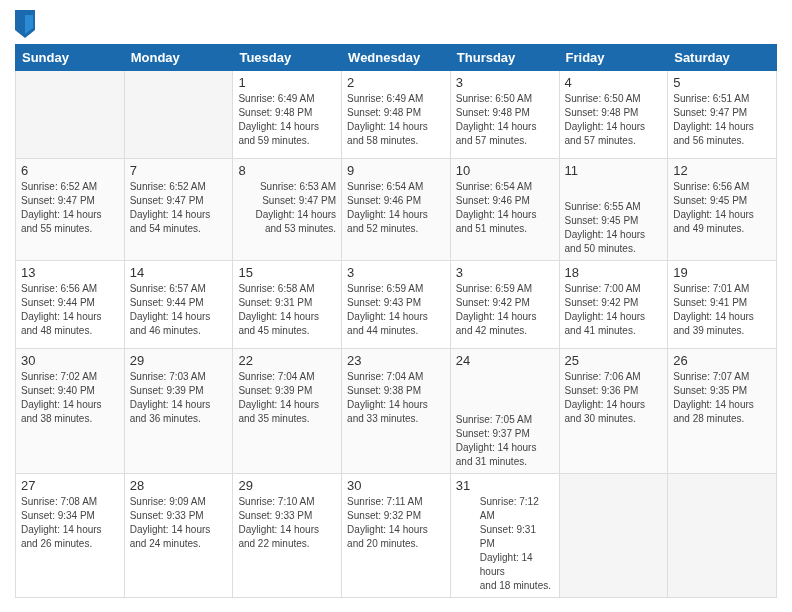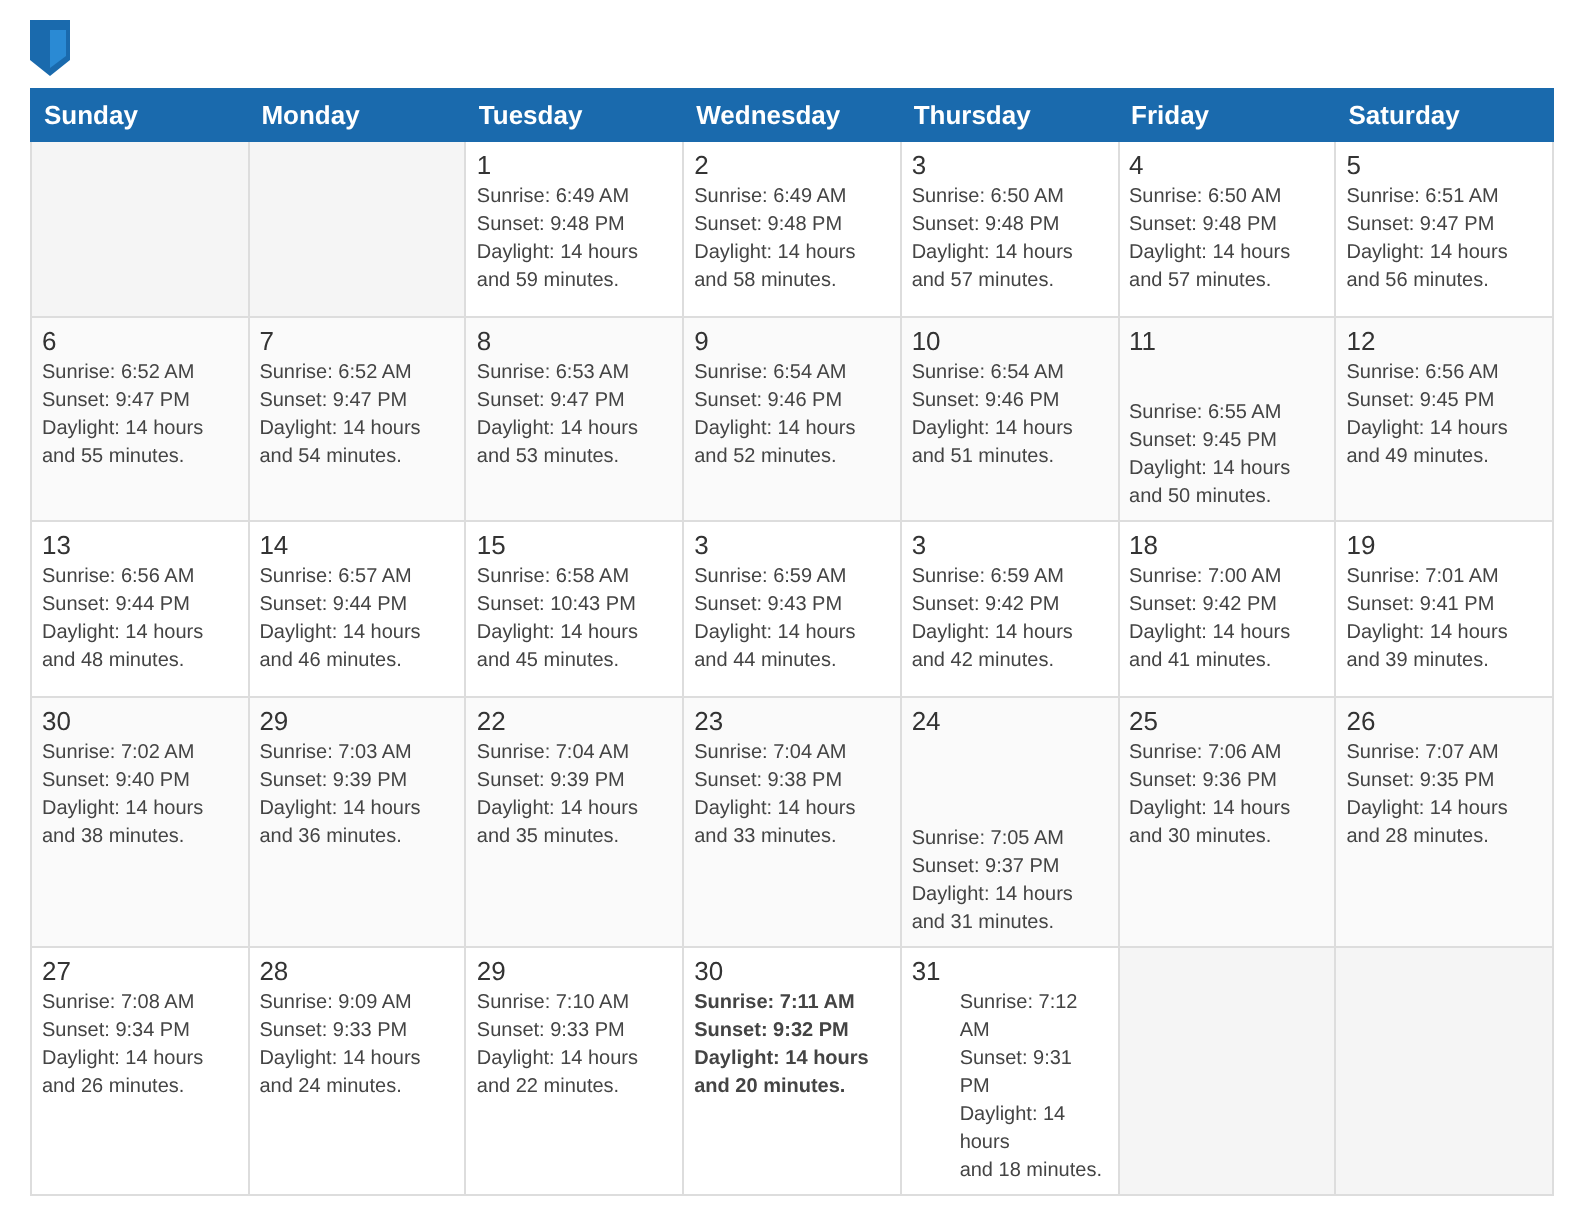--- a/index.html
+++ b/index.html
@@ -185,21 +185,21 @@
           </td>
           <td>
             <div class="day-num">7</div>
             <div class="cell-detail" style="white-space: pre-line;">Sunrise: 6:52 AM
 Sunset: 9:47 PM
 Daylight: 14 hours
 and 54 minutes.</div>
           </td>
           <td>
             <div class="day-num">8</div>
-            <div class="cell-detail" style="white-space: pre-line;">Sunrise: 6:53 AM
+            <div class="cell-detail" style="white-space: pre-line; text-align: right;">Sunrise: 6:53 AM
 Sunset: 9:47 PM
 Daylight: 14 hours
 and 53 minutes.</div>
           </td>
           <td>
             <div class="day-num">9</div>
             <div class="cell-detail" style="white-space: pre-line;">Sunrise: 6:54 AM
 Sunset: 9:46 PM
 Daylight: 14 hours
 and 52 minutes.</div>
@@ -237,21 +237,21 @@
           <td>
             <div class="day-num">14</div>
             <div class="cell-detail" style="white-space: pre-line;">Sunrise: 6:57 AM
 Sunset: 9:44 PM
 Daylight: 14 hours
 and 46 minutes.</div>
           </td>
           <td>
             <div class="day-num">15</div>
             <div class="cell-detail" style="white-space: pre-line;">Sunrise: 6:58 AM
-Sunset: 10:43 PM
+Sunset: 9:31 PM
 Daylight: 14 hours
 and 45 minutes.</div>
           </td>
           <td>
             <div class="day-num">3</div>
             <div class="cell-detail" style="white-space: pre-line;">Sunrise: 6:59 AM
 Sunset: 9:43 PM
 Daylight: 14 hours
 and 44 minutes.</div>
           </td>
@@ -345,21 +345,21 @@
           </td>
           <td>
             <div class="day-num">29</div>
             <div class="cell-detail" style="white-space: pre-line;">Sunrise: 7:10 AM
 Sunset: 9:33 PM
 Daylight: 14 hours
 and 22 minutes.</div>
           </td>
           <td>
             <div class="day-num">30</div>
-            <div class="cell-detail" style="white-space: pre-line; font-weight: bold;">Sunrise: 7:11 AM
+            <div class="cell-detail" style="white-space: pre-line;">Sunrise: 7:11 AM
 Sunset: 9:32 PM
 Daylight: 14 hours
 and 20 minutes.</div>
           </td>
           <td>
             <div class="day-num">31</div>
             <div class="cell-detail" style="white-space: pre-line; margin-left: 24px;">Sunrise: 7:12 AM
 Sunset: 9:31 PM
 Daylight: 14 hours
 and 18 minutes.</div>

